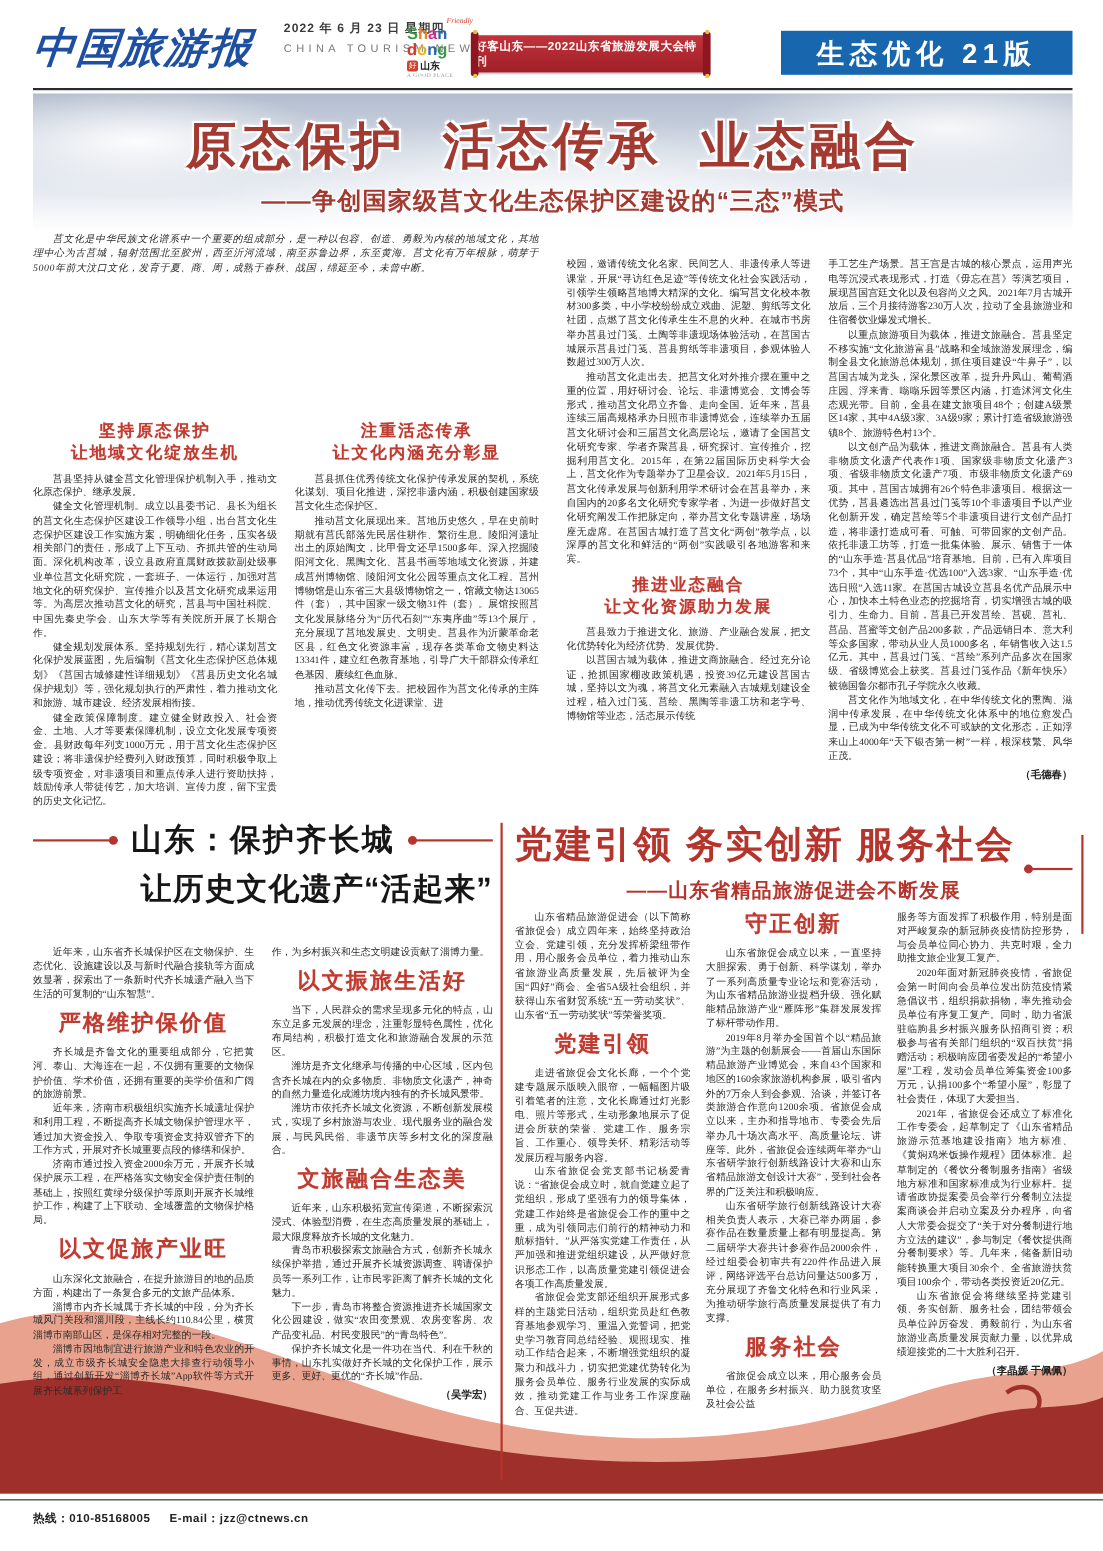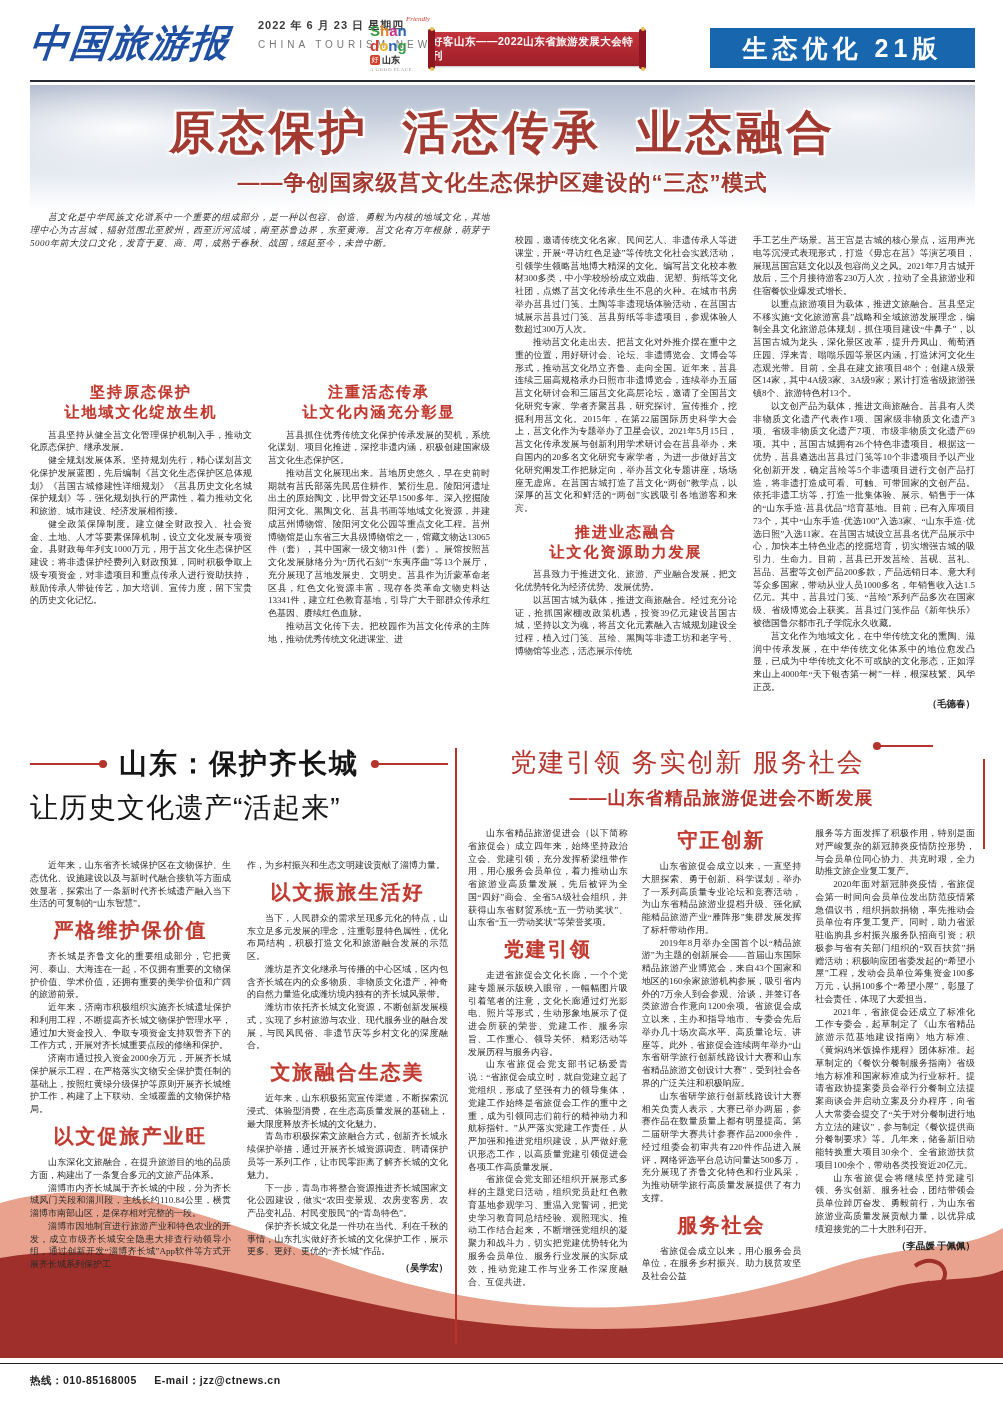--- a/index.html
+++ b/index.html
@@ -93,31 +93,31 @@
   .a2 { position:absolute; left:30px; top:745px; width:418px; height:600px; }
   .a2-titlebox { position:relative; height:102px; }
   .a2-t1 {
     display:flex; align-items:center; justify-content:center; gap:12px;
     font-family:"Liberation Sans","DejaVu Sans",sans-serif; font-weight:bold; font-size:28px; color:#161616; letter-spacing:2px;
   }
   .rline { flex:1; height:2px; background:#b5342c; position:relative; }
   .rline .dot { position:absolute; top:-3px; width:8px; height:8px; border-radius:50%; background:#b5342c; }
   .rline.l .dot { right:0; } .rline.r .dot { left:0; }
   .a2-t2 {
-    text-align:left; font-family:"Liberation Sans","DejaVu Sans",sans-serif; font-weight:normal;
+    text-align:right; font-family:"Liberation Sans","DejaVu Sans",sans-serif; font-weight:bold;
     font-size:28px; color:#161616; letter-spacing:1px; margin-top:6px;
   }
   .a2-cols { display:flex; gap:16px; height:480px; margin-top:12px; }
   .a2 .subhead, .a3 .subhead { font-size:20px; }
   .vdivider { position:absolute; left:455px; top:748px; width:1.5px; height:597px; background:#b5342c; }
   .a3 { position:absolute; left:468px; top:745px; width:507px; height:600px; }
   .a3-titlebox { position:relative; height:72px; }
   .a3-t1 {
-    display:flex; align-items:flex-start; gap:8px; font-family:"Liberation Sans","DejaVu Sans",sans-serif;
-    font-weight:normal; font-size:26px; color:#b5342c; letter-spacing:2px; justify-content:center;
+    display:flex; align-items:flex-end; gap:8px; font-family:"Liberation Sans","DejaVu Sans",sans-serif;
+    font-weight:bold; font-size:34px; color:#b5342c; letter-spacing:2px; justify-content:center;
   }
   .a3-t1 .rline { max-width:60px; }
   .a3-t2 {
     text-align:center; font-family:"Liberation Sans","DejaVu Sans",sans-serif; font-weight:bold;
     font-size:18px; color:#b5342c; margin-top:6px; letter-spacing:1px;
   }
   .a3-rightedge { position:absolute; right:-10px; top:14px; width:2px; height:90px; background:#b5342c; }
   .a3-cols { display:flex; gap:14px; height:512px; margin-top:10px; }
   
   .wave { position:absolute; left:0; bottom:52px; width:1003px; height:210px; z-index:0; }
@@ -167,20 +167,21 @@
         <p class="para">莒文化是中华民族文化谱系中一个重要的组成部分，是一种以包容、创造、勇毅为内核的地域文化，其地理中心为古莒城，辐射范围北至胶州，西至沂河流域，南至苏鲁边界，东至黄海。莒文化有万年根脉，萌芽于5000年前大汶口文化，发育于夏、商、周，成熟于春秋、战国，绵延至今，未曾中断。</p>
       </div>
     <div class="a1-cols">
       <div class="col">
         <div class="subhead">
           <span>坚持原态保护</span><br>
           <span>让地域文化绽放生机</span>
         </div>
         <div>
             <p class="para">莒县坚持从健全莒文化管理保护机制入手，推动文化原态保护、继承发展。</p>
+            <p class="para">健全文化管理机制。成立以县委书记、县长为组长的莒文化生态保护区建设工作领导小组，出台莒文化生态保护区建设工作实施方案，明确细化任务，压实各级相关部门的责任，形成了上下互动、齐抓共管的生动局面。深化机构改革，设立县政府直属财政拨款副处级事业单位莒文化研究院，一套班子、一体运行，加强对莒地文化的研究保护、宣传推介以及莒文化研究成果运用等。为高层次推动莒文化的研究，莒县与中国社科院、中国先秦史学会、山东大学等有关院所开展了长期合作。</p>
             <p class="para">健全规划发展体系。坚持规划先行，精心谋划莒文化保护发展蓝图，先后编制《莒文化生态保护区总体规划》《莒国古城修建性详细规划》《莒县历史文化名城保护规划》等，强化规划执行的严肃性，着力推动文化和旅游、城市建设、经济发展相衔接。</p>
             <p class="para">健全政策保障制度。建立健全财政投入、社会资金、土地、人才等要素保障机制，设立文化发展专项资金。县财政每年列支1000万元，用于莒文化生态保护区建设；将非遗保护经费列入财政预算，同时积极争取上级专项资金，对非遗项目和重点传承人进行资助扶持，鼓励传承人带徒传艺，加大培训、宣传力度，留下宝贵的历史文化记忆。</p>
           </div>
       </div>
       <div class="col">
         <div class="subhead">
           <span>注重活态传承</span><br>
           <span>让文化内涵充分彰显</span>
         </div>
         <div>

